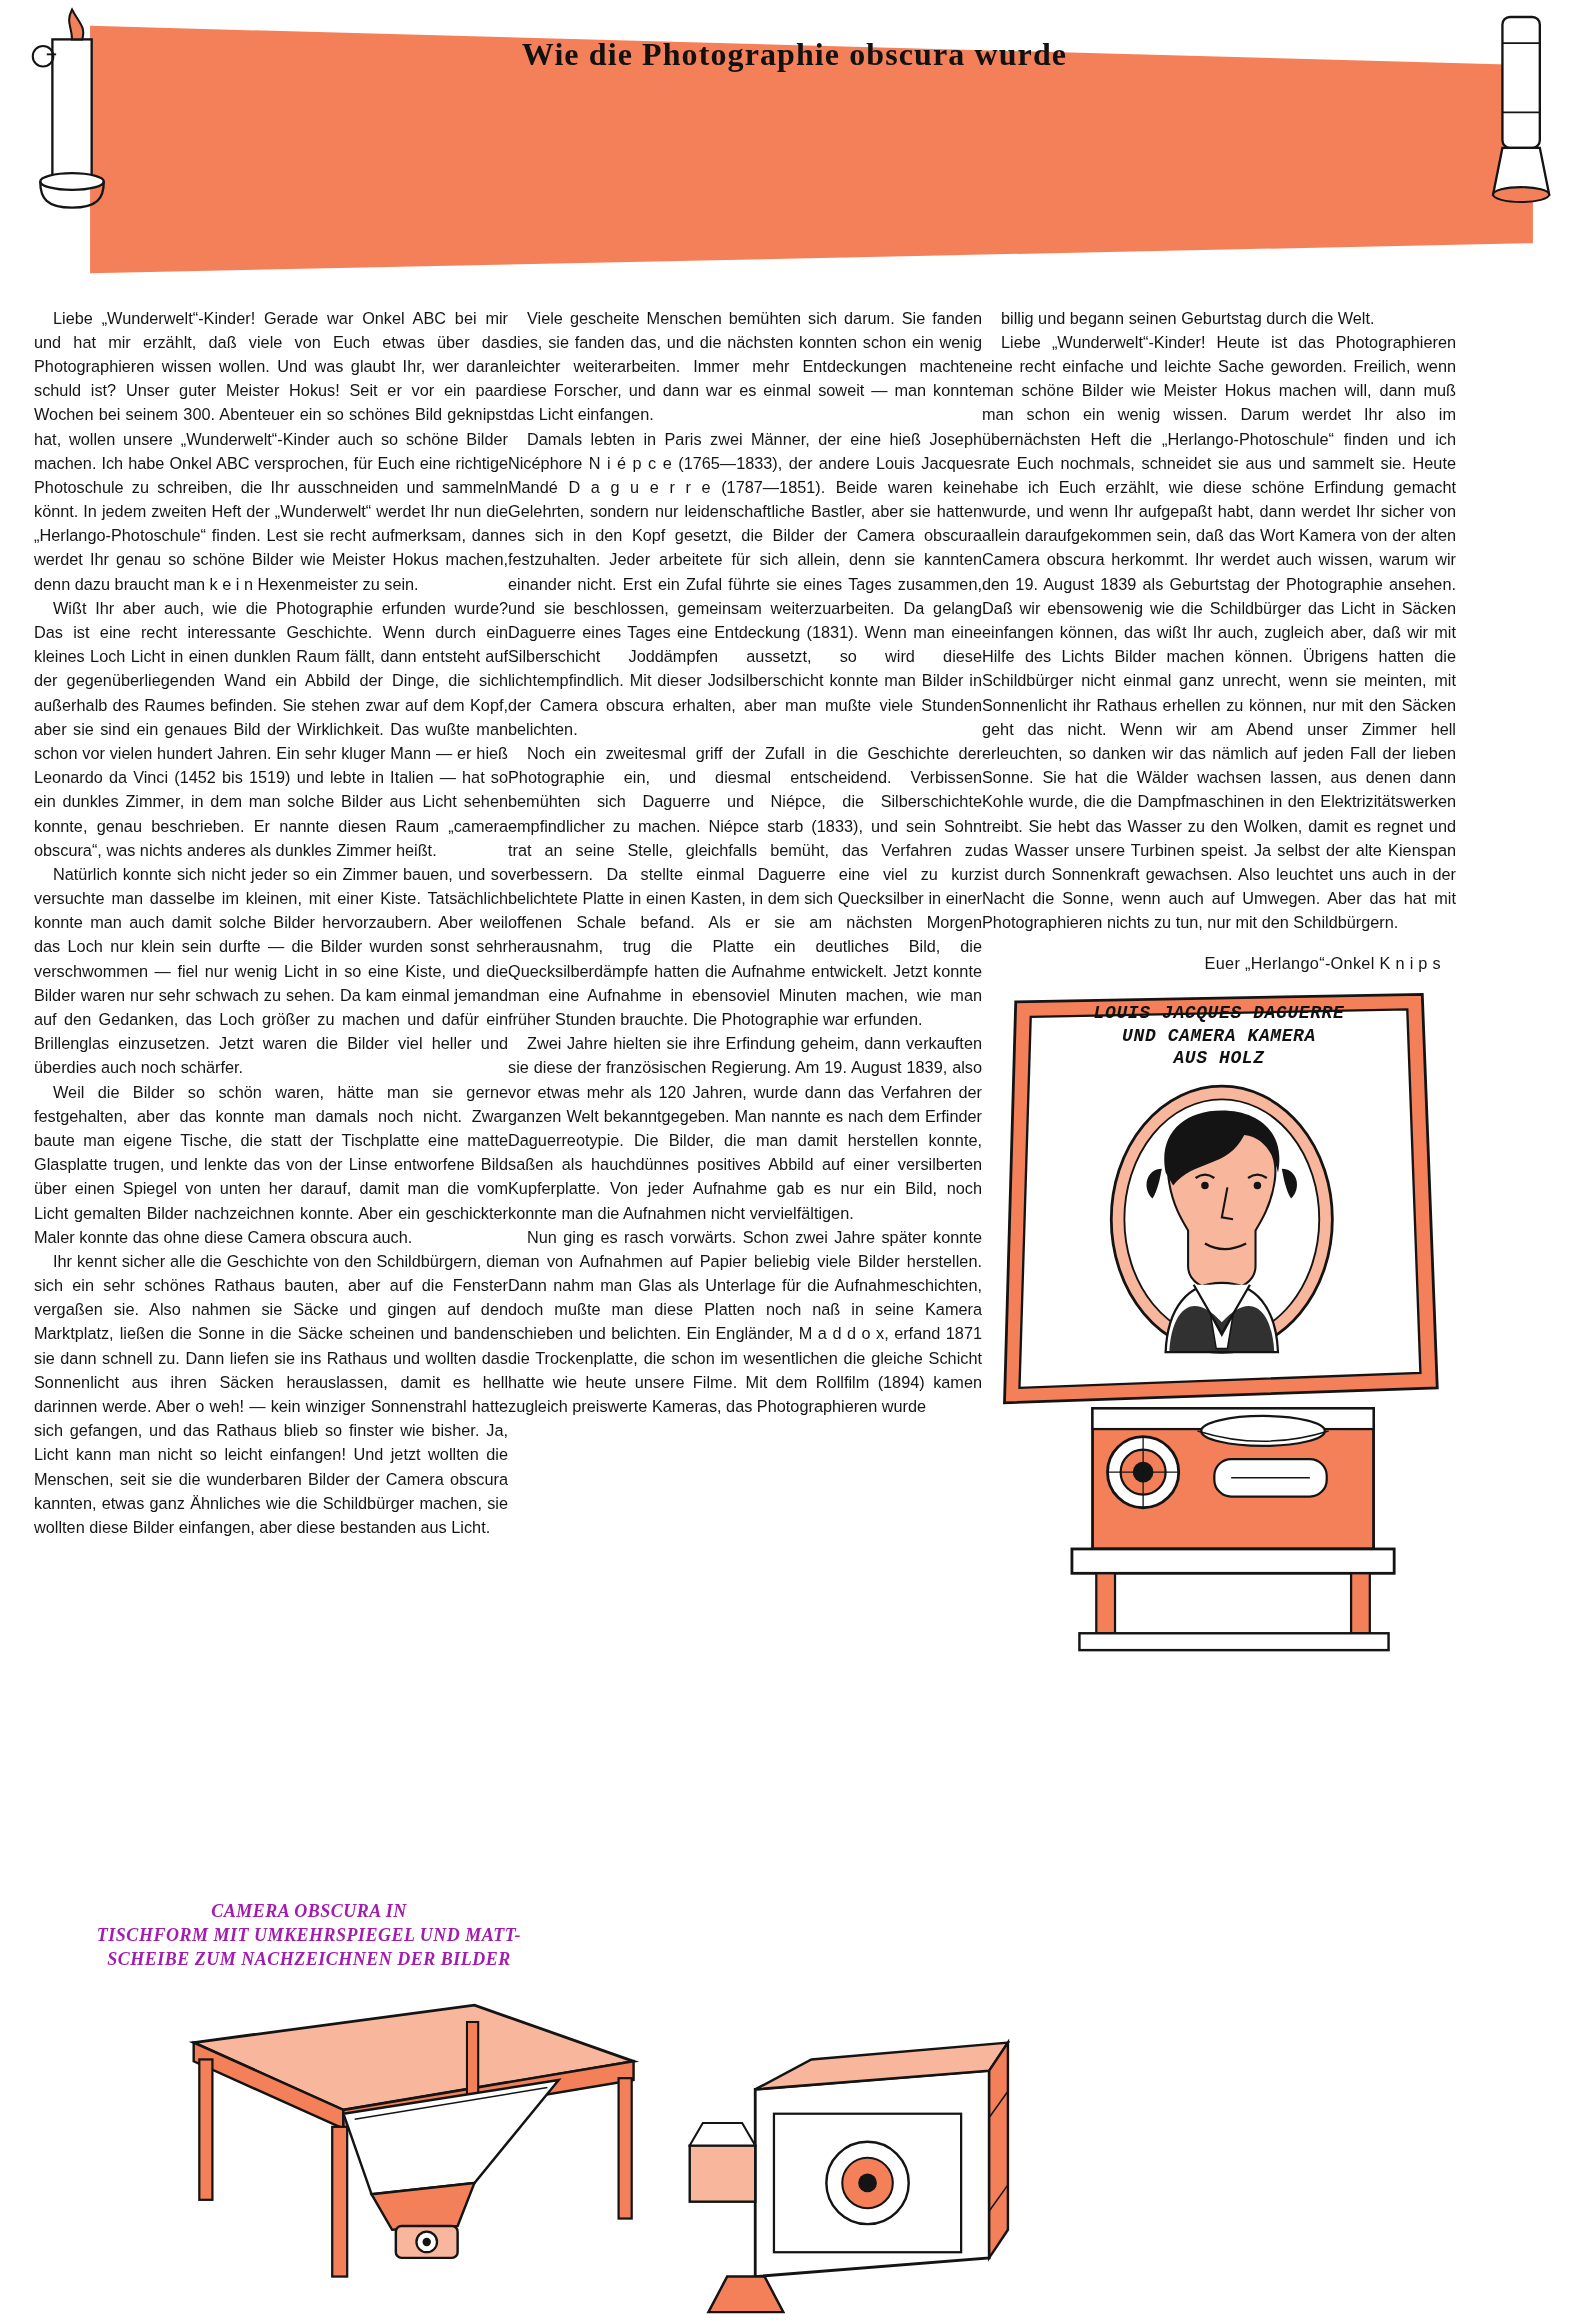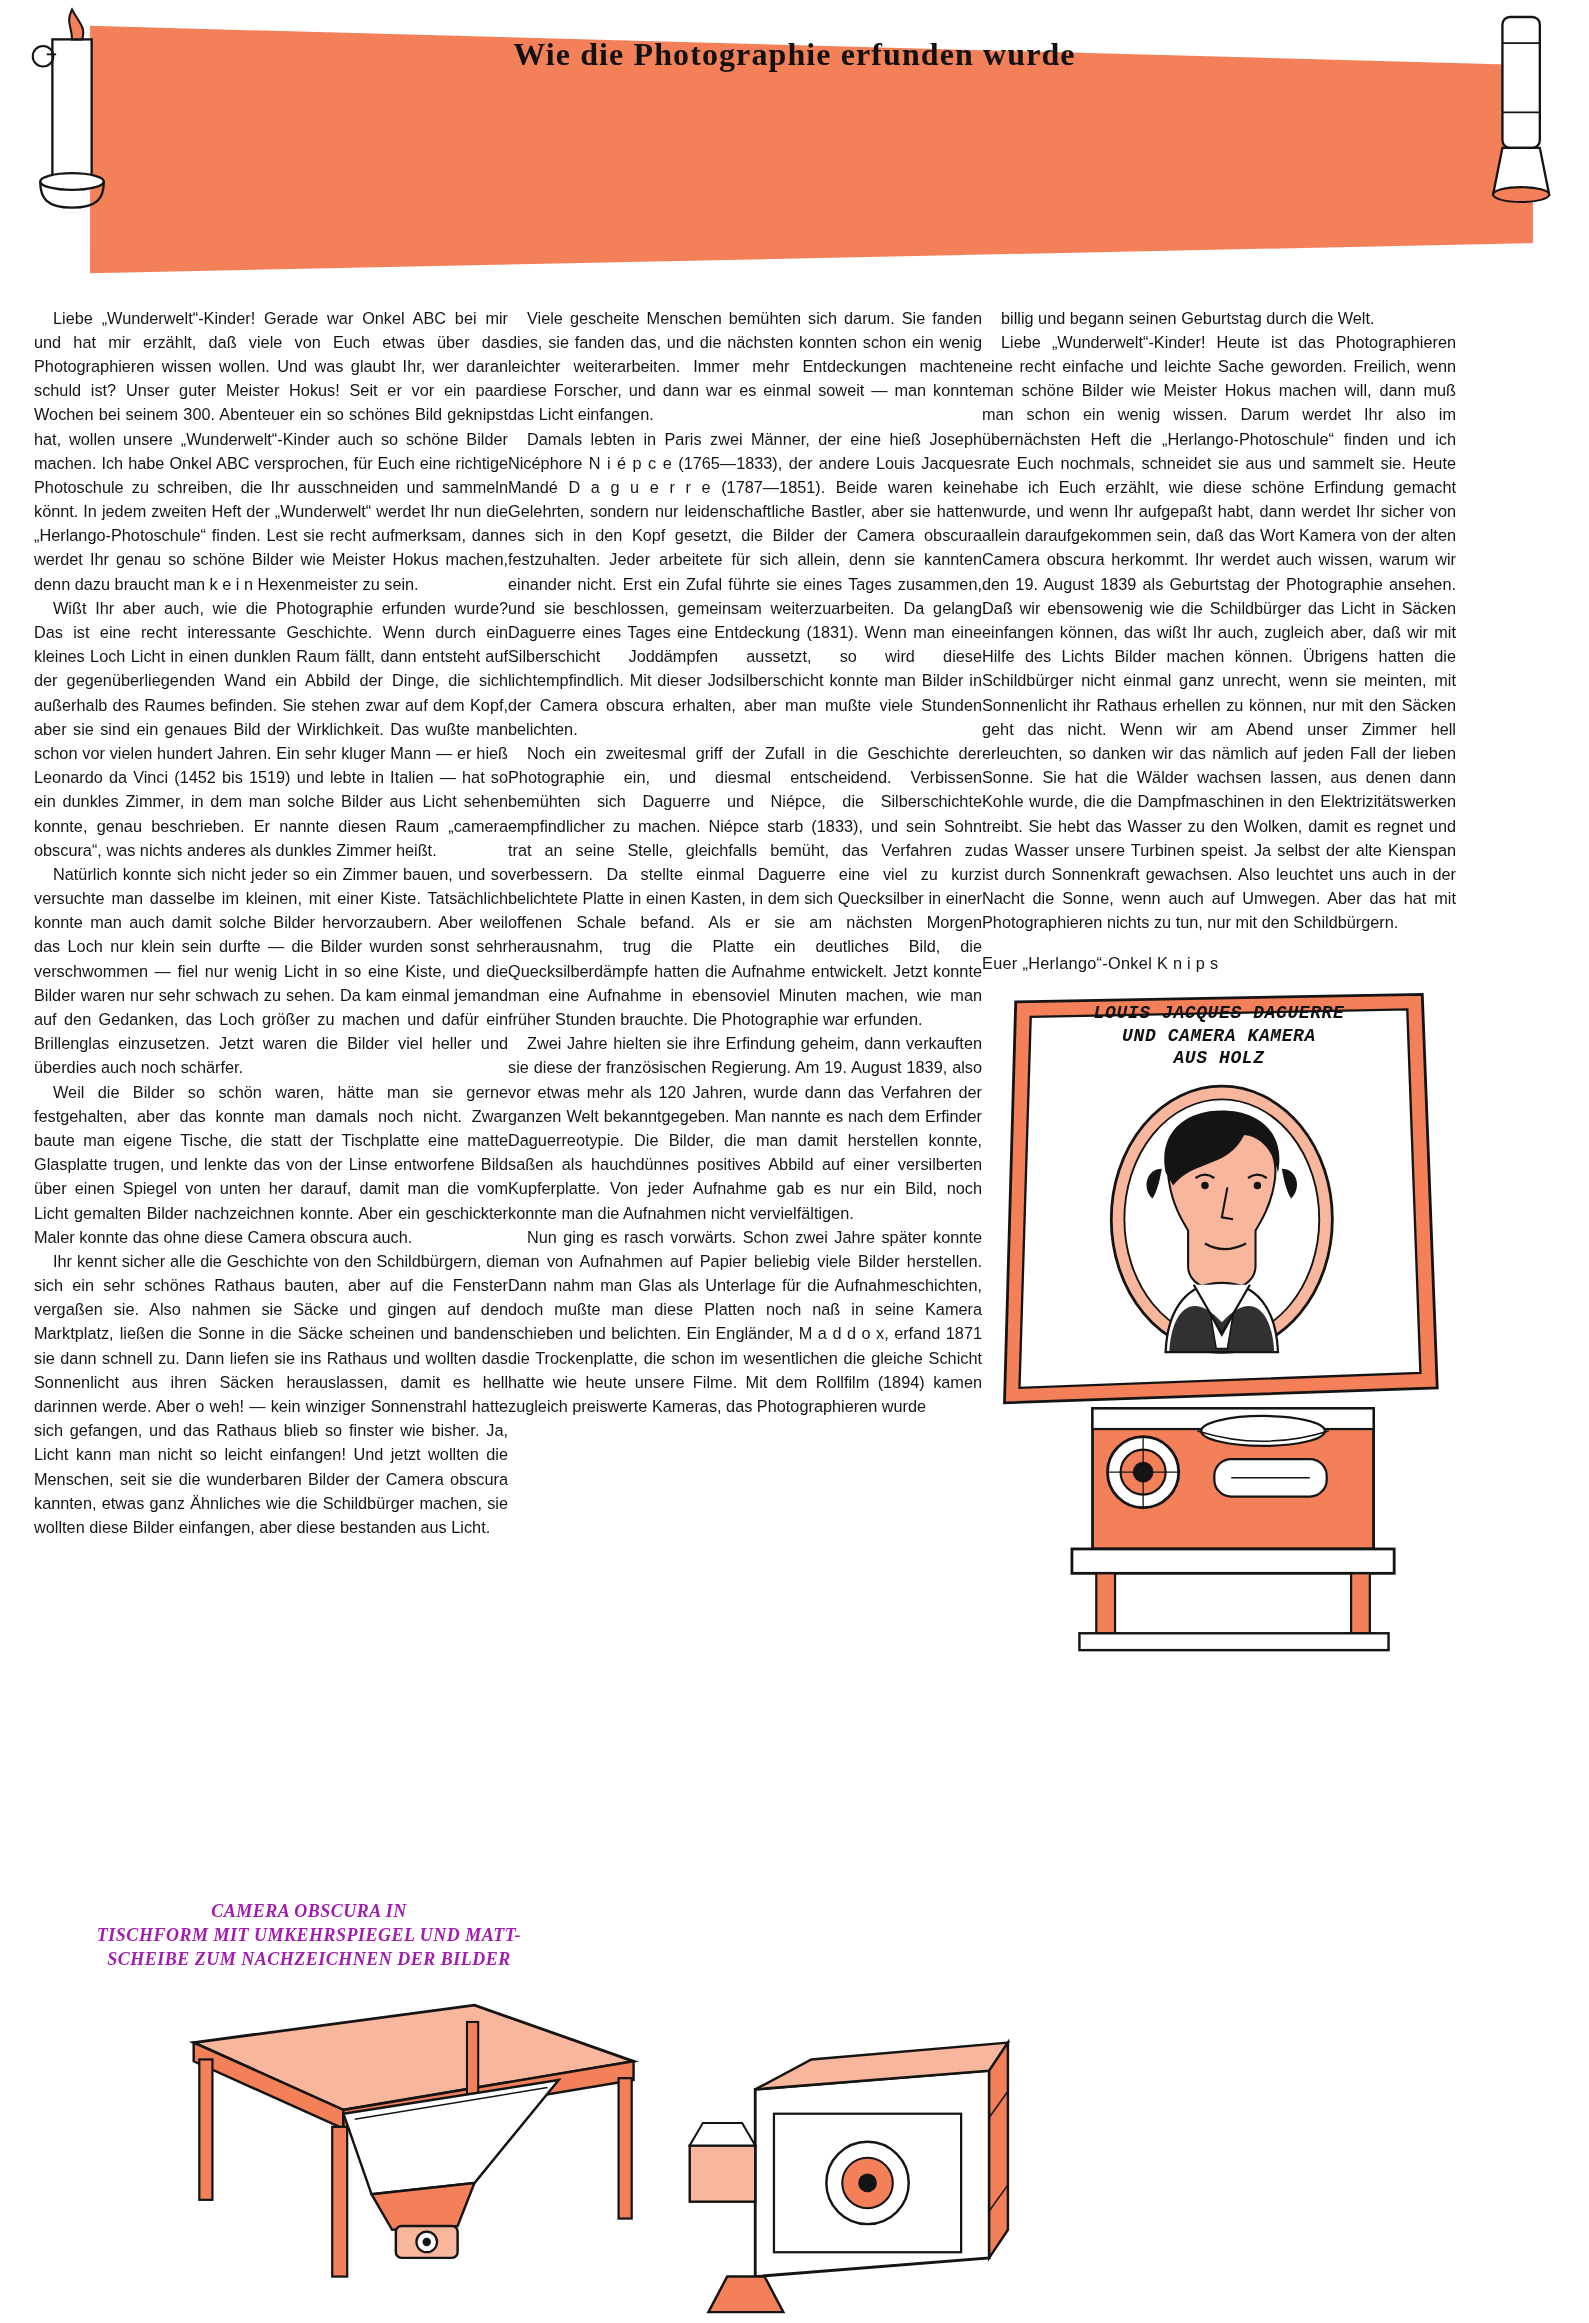--- a/index.html
+++ b/index.html
@@ -91,20 +91,21 @@
   .col p {
     margin: 0;
     text-indent: 19px;
   }
   .col p.first { text-indent: 19px; }
 
   
   .sign-off {
     margin-top: 17px;
     font-size: 16.3px;
+    text-align: right;
     padding-right: 15px;
     letter-spacing: 0.3px;
   }
   .illus-right {
     position: relative;
     margin-top: 9.4px;
     width: 474px;
     height: 712px;
   }
   .caption-right {
@@ -174,21 +175,21 @@
     <div class="lamp-right">
       <svg width="86" height="234" viewBox="0 0 92 250">
         <rect x="24" y="18" width="40" height="140" rx="8" fill="#ffffff" stroke="#141414" stroke-width="2.5"></rect>
         <path d="M24 158 L14 208 L74 208 L64 158 Z" fill="#ffffff" stroke="#141414" stroke-width="2.5"></path>
         <ellipse cx="44" cy="208" rx="30" ry="8" fill="#f4805a" stroke="#141414" stroke-width="2.2"></ellipse>
         <line x1="24" y1="46" x2="64" y2="46" stroke="#141414" stroke-width="2"></line>
         <line x1="24" y1="120" x2="64" y2="120" stroke="#141414" stroke-width="2"></line>
       </svg>
     </div>
 
-    <div class="kicker">Wie die Photographie erfunden wurde</div>
+    <div class="kicker">Wie die Photographie obscura wurde</div>
   </div>
 
   <div class="columns">
 
     <div class="col">
       <p class="first">Liebe „Wunderwelt“-Kinder! Gerade war Onkel ABC bei mir und hat mir erzählt, daß viele von Euch etwas über das Photographieren wissen wollen. Und was glaubt Ihr, wer daran schuld ist? Unser guter Meister Hokus! Seit er vor ein paar Wochen bei seinem 300. Abenteuer ein so schönes Bild geknipst hat, wollen unsere „Wunderwelt“-Kinder auch so schöne Bilder machen. Ich habe Onkel ABC versprochen, für Euch eine richtige Photoschule zu schreiben, die Ihr ausschneiden und sammeln könnt. In jedem zweiten Heft der „Wunderwelt“ werdet Ihr nun die „Herlango-Photoschule“ finden. Lest sie recht aufmerksam, dann werdet Ihr genau so schöne Bilder wie Meister Hokus machen, denn dazu braucht man k e i n Hexenmeister zu sein.</p>
       <p>Wißt Ihr aber auch, wie die Photographie erfunden wurde? Das ist eine recht interessante Geschichte. Wenn durch ein kleines Loch Licht in einen dunklen Raum fällt, dann entsteht auf der gegenüberliegenden Wand ein Abbild der Dinge, die sich außerhalb des Raumes befinden. Sie stehen zwar auf dem Kopf, aber sie sind ein genaues Bild der Wirklichkeit. Das wußte man schon vor vielen hundert Jahren. Ein sehr kluger Mann — er hieß Leonardo da Vinci (1452 bis 1519) und lebte in Italien — hat so ein dunkles Zimmer, in dem man solche Bilder aus Licht sehen konnte, genau beschrieben. Er nannte diesen Raum „camera obscura“, was nichts anderes als dunkles Zimmer heißt.</p>
       <p>Natürlich konnte sich nicht jeder so ein Zimmer bauen, und so versuchte man dasselbe im kleinen, mit einer Kiste. Tatsächlich konnte man auch damit solche Bilder hervorzaubern. Aber weil das Loch nur klein sein durfte — die Bilder wurden sonst sehr verschwommen — fiel nur wenig Licht in so eine Kiste, und die Bilder waren nur sehr schwach zu sehen. Da kam einmal jemand auf den Gedanken, das Loch größer zu machen und dafür ein Brillenglas einzusetzen. Jetzt waren die Bilder viel heller und überdies auch noch schärfer.</p>
       <p>Weil die Bilder so schön waren, hätte man sie gerne festgehalten, aber das konnte man damals noch nicht. Zwar baute man eigene Tische, die statt der Tischplatte eine matte Glasplatte trugen, und lenkte das von der Linse entworfene Bild über einen Spiegel von unten her darauf, damit man die vom Licht gemalten Bilder nachzeichnen konnte. Aber ein geschickter Maler konnte das ohne diese Camera obscura auch.</p>
       <p>Ihr kennt sicher alle die Geschichte von den Schildbürgern, die sich ein sehr schönes Rathaus bauten, aber auf die Fenster vergaßen sie. Also nahmen sie Säcke und gingen auf den Marktplatz, ließen die Sonne in die Säcke scheinen und banden sie dann schnell zu. Dann liefen sie ins Rathaus und wollten das Sonnenlicht aus ihren Säcken herauslassen, damit es hell darinnen werde. Aber o weh! — kein winziger Sonnenstrahl hatte sich gefangen, und das Rathaus blieb so finster wie bisher. Ja, Licht kann man nicht so leicht einfangen! Und jetzt wollten die Menschen, seit sie die wunderbaren Bilder der Camera obscura kannten, etwas ganz Ähnliches wie die Schildbürger machen, sie wollten diese Bilder einfangen, aber diese bestanden aus Licht.</p>

